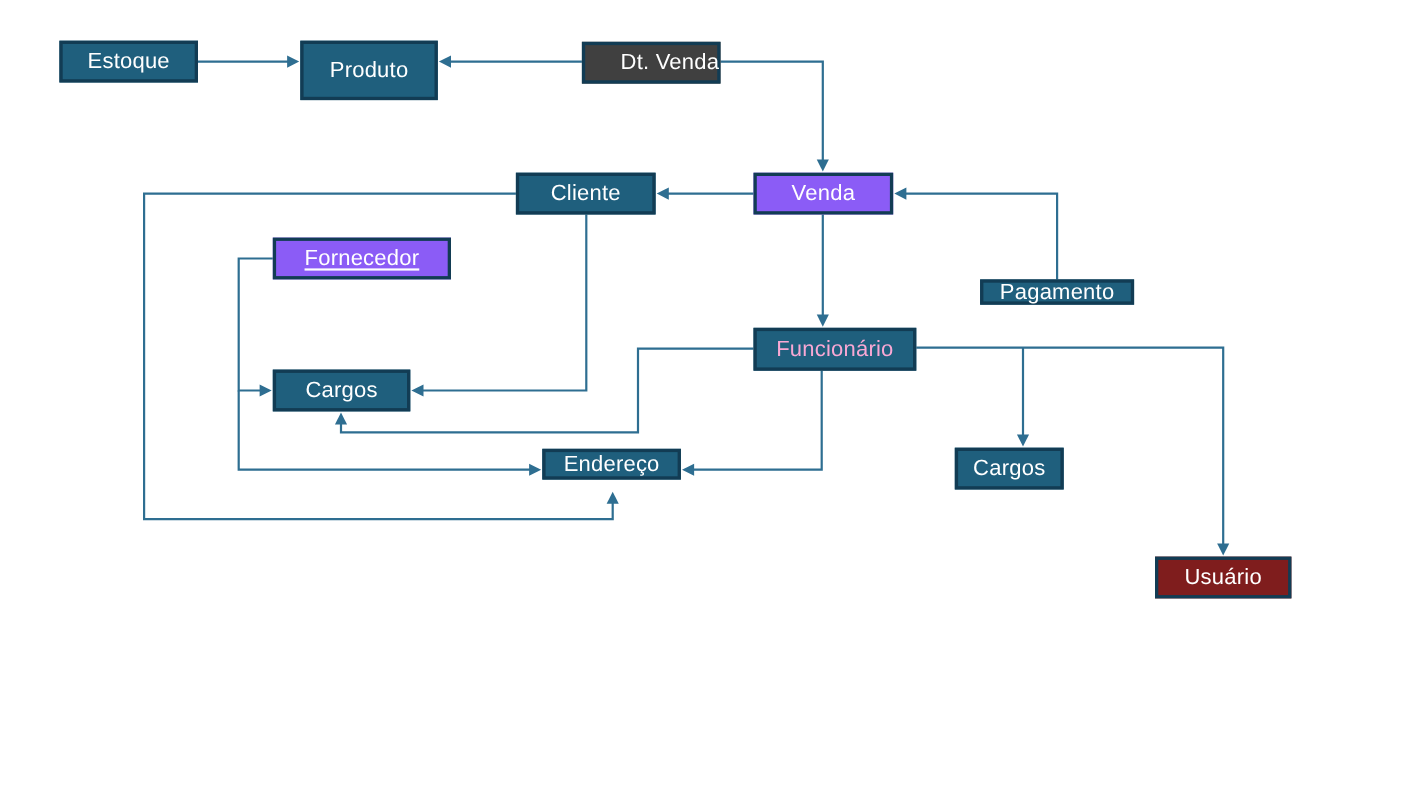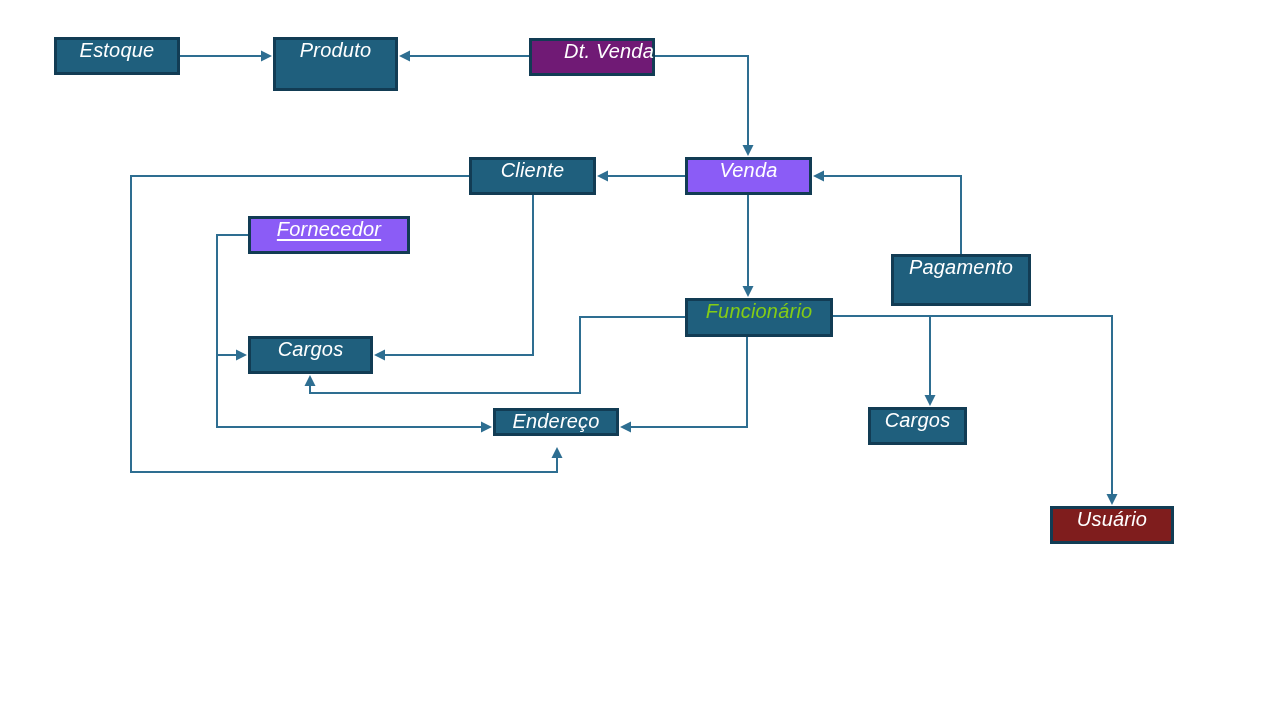--- a/index.html
+++ b/index.html
@@ -19,25 +19,25 @@
     position: absolute;
     left: 0;
     top: 0;
     width: 1280px;
     height: 720px;
   }
   .node {
     position: absolute;
     box-sizing: border-box;
     display: flex;
+    align-items: center;
     justify-content: center;
     border-style: solid;
     border-width: 3px;
     cursor: default;
-    font-style: italic;
   }
   .node .label {
     color: #ffffff;
     font-size: 20px;
     line-height: 1;
     white-space: nowrap;
     letter-spacing: 0.2px;
   }
   .node .label.underline {
     text-decoration: underline;
@@ -78,37 +78,37 @@
       <polyline points="833,316 1112,316 1112,495" fill="none" stroke="#2E6E91" stroke-width="2"></polyline>
       <polygon points="1112,505 1106.5,494 1117.5,494" fill="#2E6E91"></polygon>
     </svg>
   <div id="node-layer">
       <div class="node" style="left: 54px; top: 37px; width: 126px; height: 38px; background: rgb(31, 95, 125); border-color: rgb(18, 60, 84);">
         <span class="label" style="color: rgb(255, 255, 255);">Estoque</span>
       </div>
       <div class="node" style="left: 273px; top: 37px; width: 125px; height: 54px; background: rgb(31, 95, 125); border-color: rgb(18, 60, 84);">
         <span class="label" style="color: rgb(255, 255, 255);">Produto</span>
       </div>
-      <div class="node" style="left: 529px; top: 38px; width: 126px; height: 38px; background: #701a75; border-color: rgb(18, 60, 84); padding-left: 34px;">
+      <div class="node" style="left: 529px; top: 38px; width: 126px; height: 38px; background: #404040; border-color: rgb(18, 60, 84); padding-left: 34px;">
         <span class="label" style="color: rgb(255, 255, 255);">Dt. Venda</span>
       </div>
       <div class="node" style="left: 469px; top: 157px; width: 127px; height: 38px; background: rgb(31, 95, 125); border-color: rgb(18, 60, 84);">
         <span class="label" style="color: rgb(255, 255, 255);">Cliente</span>
       </div>
       <div class="node" style="left: 685px; top: 157px; width: 127px; height: 38px; background: #8b5cf6; border-color: rgb(18, 60, 84);">
         <span class="label" style="color: rgb(255, 255, 255);">Venda</span>
       </div>
       <div class="node" style="left: 248px; top: 216px; width: 162px; height: 38px; background: #8b5cf6; border-color: rgb(18, 60, 84);">
         <span class="label underline" style="color: rgb(255, 255, 255);">Fornecedor</span>
       </div>
-      <div class="node" style="left: 891px; top: 254px; width: 140px; height: 52px; background: rgb(31, 95, 125); border-color: rgb(18, 60, 84);">
+      <div class="node" style="left: 891px; top: 254px; width: 140px; height: 23px; background: rgb(31, 95, 125); border-color: rgb(18, 60, 84);">
         <span class="label" style="color: rgb(255, 255, 255);">Pagamento</span>
       </div>
       <div class="node" style="left: 685px; top: 298px; width: 148px; height: 39px; background: rgb(31, 95, 125); border-color: rgb(18, 60, 84);">
-        <span class="label" style="color: #84cc16;">Funcionário</span>
+        <span class="label" style="color: #f9a8d4;">Funcionário</span>
       </div>
       <div class="node" style="left: 248px; top: 336px; width: 125px; height: 38px; background: rgb(31, 95, 125); border-color: rgb(18, 60, 84);">
         <span class="label" style="color: rgb(255, 255, 255);">Cargos</span>
       </div>
       <div class="node" style="left: 493px; top: 408px; width: 126px; height: 28px; background: rgb(31, 95, 125); border-color: rgb(18, 60, 84);">
         <span class="label" style="color: rgb(255, 255, 255);">Endereço</span>
       </div>
       <div class="node" style="left: 868px; top: 407px; width: 99px; height: 38px; background: rgb(31, 95, 125); border-color: rgb(18, 60, 84);">
         <span class="label" style="color: rgb(255, 255, 255);">Cargos</span>
       </div>

